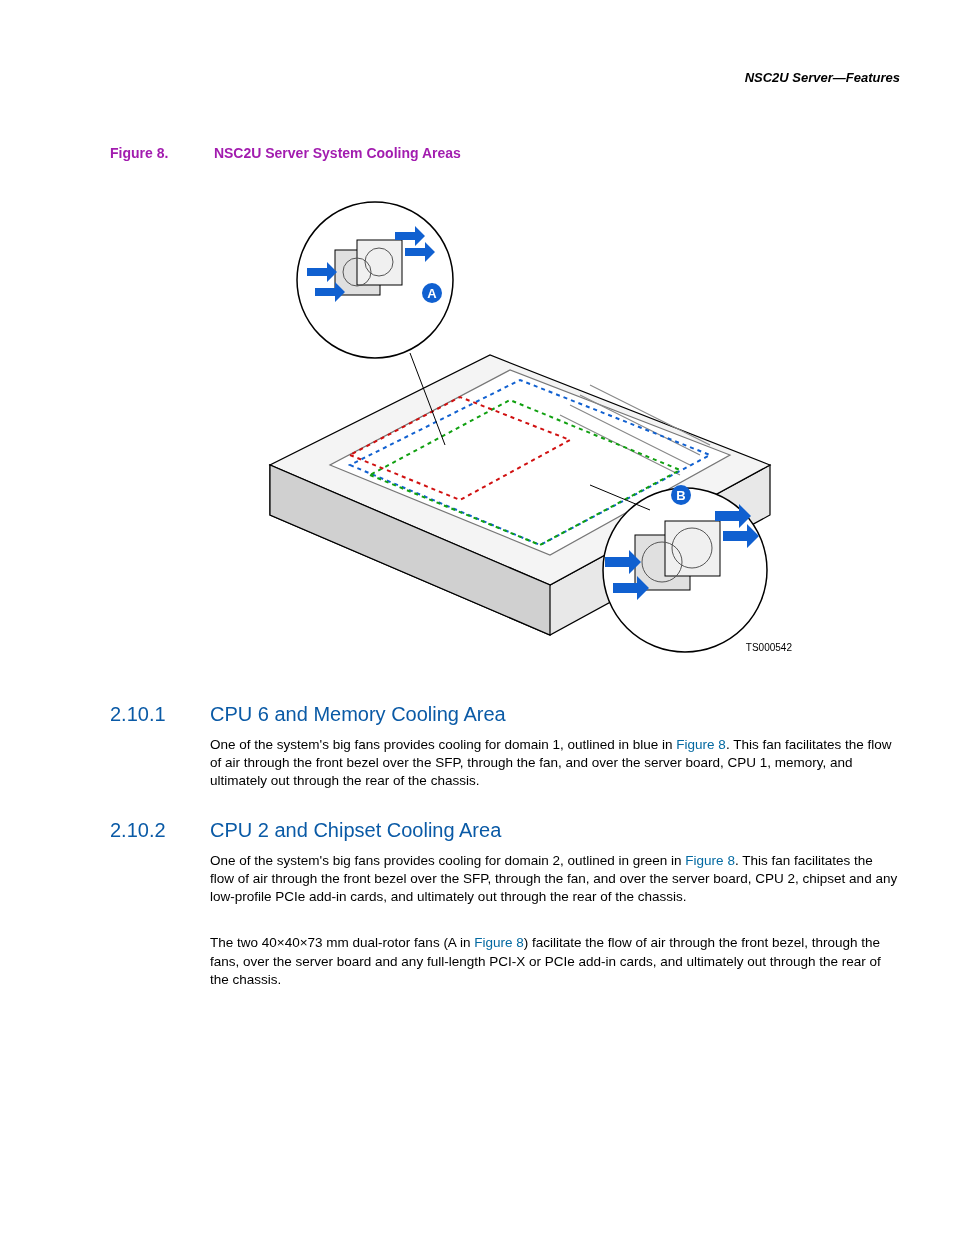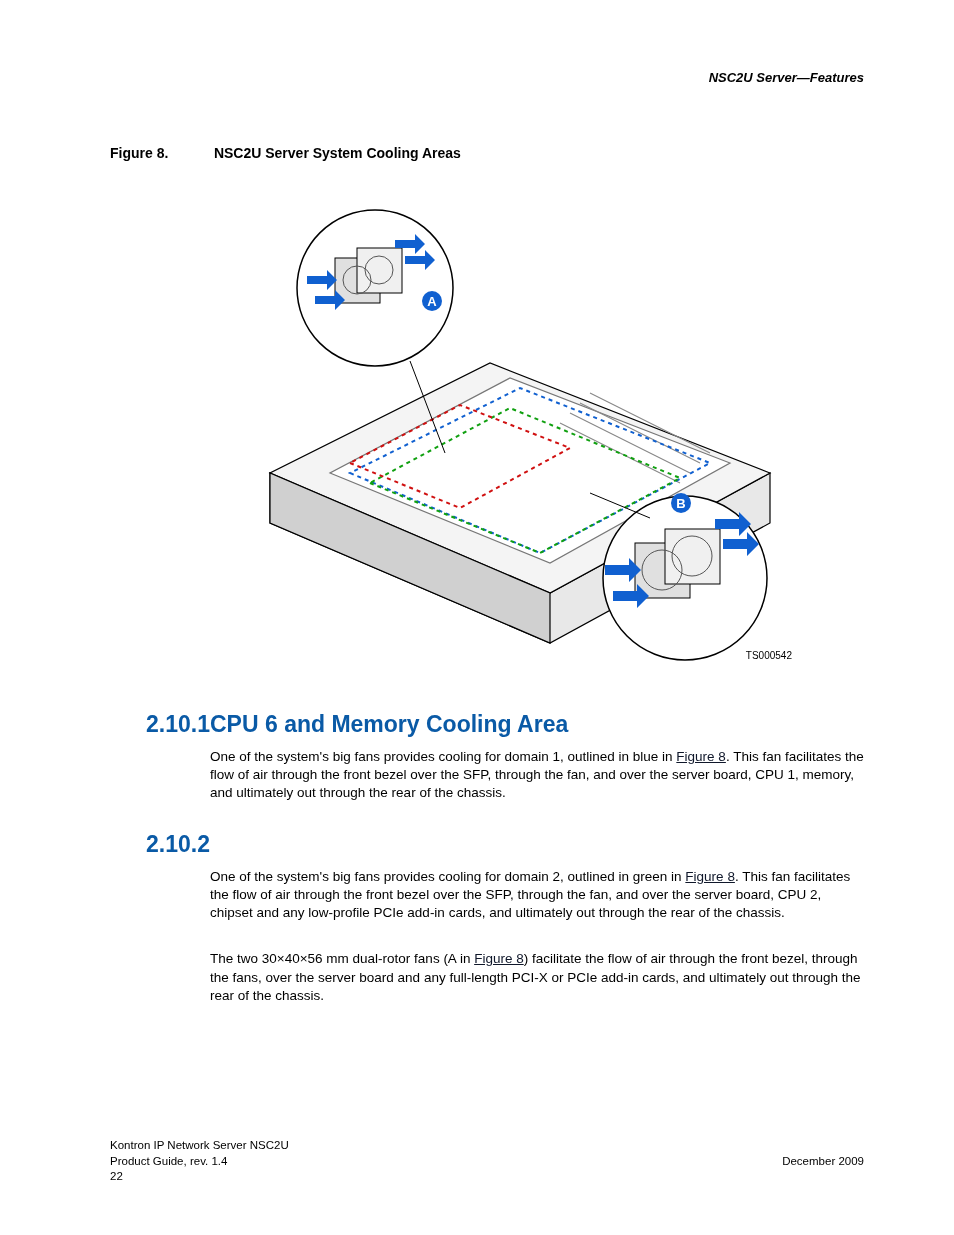--- a/index.html
+++ b/index.html
@@ -7,66 +7,65 @@
     padding: 0;
     font-family: Verdana, Arial, sans-serif;
     background: #fff;
     color: #000;
   }
   .page {
     width: 954px;
     height: 1235px;
     position: relative;
     box-sizing: border-box;
-    padding: 70px 90px 60px 110px;
+    padding: 70px 54px 60px 110px;
   }
   .running-head {
     text-align: right;
     font-style: italic;
     font-weight: bold;
     font-size: 13px;
     margin-bottom: 60px;
   }
   .figure-caption {
-    color: #000000;
+    color: #a21caf;
     font-weight: bold;
     font-size: 14px;
-    margin-bottom: 12px;
+    margin-bottom: 4px;
   }
   .figure-caption .flabel { display:inline-block; width:100px; }
   .figure-box {
     margin-left: 100px;
     width: 590px;
     height: 510px;
     position: relative;
     background: #fff;
   }
   .figure-box svg { width:100%; height:100%; }
   .fig-id {
     position:absolute; right:8px; bottom:22px;
     font-size:10px; color:#000; font-family: Arial, sans-serif;
   }
   .section {
     margin-top: 28px;
   }
   .sec-head {
     color: #0a5aa6;
-    font-weight: bold;
-    font-size: 23px;
+    font-weight: normal;
+    font-size: 20px;
     margin-bottom: 10px;
     display: flex;
-    text-align: right;
   }
   .sec-num { width: 100px; flex: 0 0 100px; }
   .body-text {
     margin-left: 100px;
     font-size: 13.5px;
     line-height: 1.35;
   }
-  .link { color: #0f172a; text-decoration: underline; }
+  .link { color: #0369a1; }
   .footer {
     position: absolute;
     left: 110px; right: 90px; bottom: 50px;
     font-size: 11.5px;
     line-height: 1.35;
   }
   .footer-row { display:flex; justify-content:space-between; }
 </style>
 </head>
 <body>
@@ -141,36 +140,26 @@
       <span>CPU 6 and Memory Cooling Area</span>
     </div>
     <div class="body-text">
       <span>One of the system's big fans provides cooling for domain 1, outlined in blue in </span><span class="link">Figure 8</span><span>. This fan facilitates the flow of air through the front bezel over the SFP, through the fan, and over the server board, CPU 1, memory, and ultimately out through the rear of the chassis.</span>
     </div>
   </div>
 
   <div class="section">
     <div class="sec-head">
       <span class="sec-num">2.10.2</span>
+      <span>CPU 2 and Chipset Cooling Area</span>
     </div>
     <div class="body-text">
       <span>One of the system's big fans provides cooling for domain 2, outlined in green in </span><span class="link">Figure 8</span><span>. This fan facilitates the flow of air through the front bezel over the SFP, through the fan, and over the server board, CPU 2, chipset and any low-profile PCIe add-in cards, and ultimately out through the rear of the chassis.</span>
     </div>
   </div>
 
   <div class="section">
     <div class="body-text">
-      <span>The two 30×40×56 mm dual-rotor fans (A in </span><span class="link">Figure 8</span><span>) facilitate the flow of air through the front bezel, through the fans, over the server board and any full-length PCI-X or PCIe add-in cards, and ultimately out through the rear of the chassis.</span>
+      <span>The two 40×40×73 mm dual-rotor fans (A in </span><span class="link">Figure 8</span><span>) facilitate the flow of air through the front bezel, through the fans, over the server board and any full-length PCI-X or PCIe add-in cards, and ultimately out through the rear of the chassis.</span>
     </div>
   </div>
 
-  <div class="footer">
-    <div class="footer-row">
-      <span>Kontron IP Network Server NSC2U</span>
-      <span></span>
-    </div>
-    <div class="footer-row">
-      <span>Product Guide, rev. 1.4</span>
-      <span>December 2009</span>
-    </div>
-    <div>22</div>
-  </div>
 </div>
 
 </body></html>

